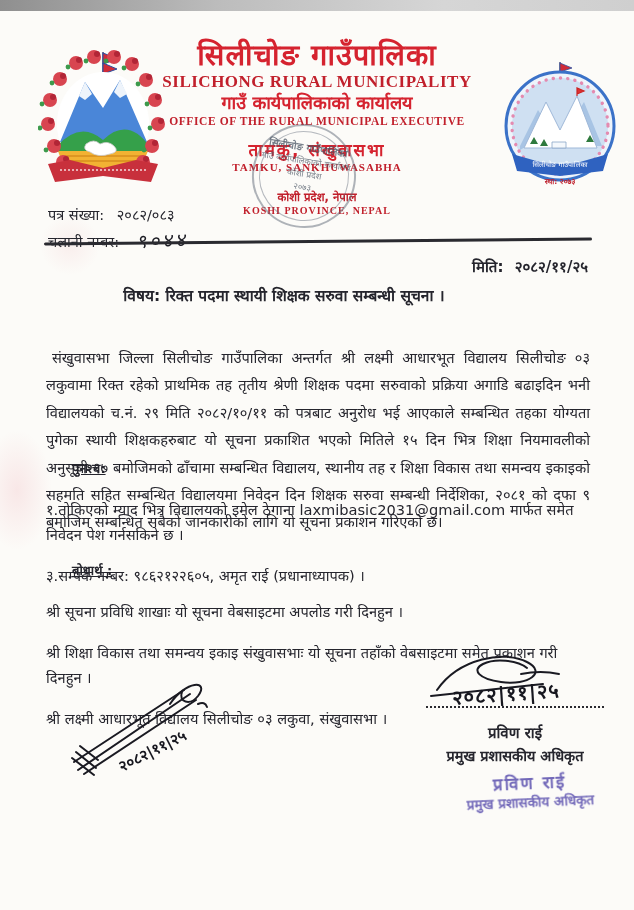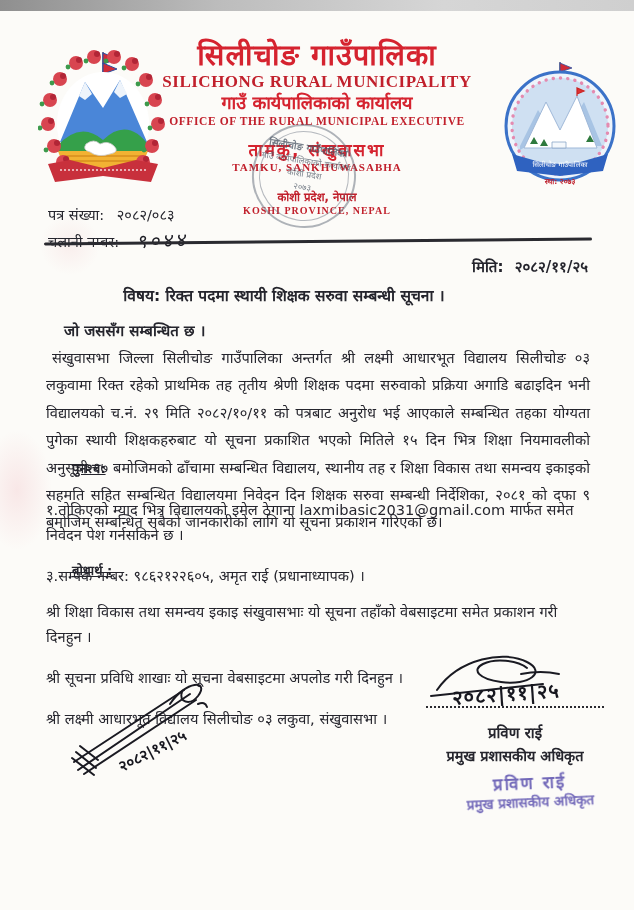--- a/index.html
+++ b/index.html
@@ -169,34 +169,33 @@
     </div>
   </div>
   <div class="rule"></div>
 
   <div class="dateline">
     <span>मिति:</span>
     <span style="margin-left:6px;">२०८२/११/२५</span>
   </div>
 
   <div class="subject">विषय: रिक्त पदमा स्थायी शिक्षक सरुवा सम्बन्धी सूचना ।</div>
-  <div class="salutation">जो जससँग सम्बन्धित छ ।</div>
 
   <div class="bodytext">संखुवासभा जिल्ला सिलीचोङ गाउँपालिका अन्तर्गत श्री लक्ष्मी आधारभूत विद्यालय सिलीचोङ ०३ लकुवामा रिक्त रहेको प्राथमिक तह तृतीय श्रेणी शिक्षक पदमा सरुवाको प्रक्रिया अगाडि बढाइदिन भनी विद्यालयको च.नं. २९ मिति २०८२/१०/११ को पत्रबाट अनुरोध भई आएकाले सम्बन्धित तहका योग्यता पुगेका स्थायी शिक्षकहरुबाट यो सूचना प्रकाशित भएको मितिले १५ दिन भित्र शिक्षा नियमावलीको अनुसूची १७ बमोजिमको ढाँचामा सम्बन्धित विद्यालय, स्थानीय तह र शिक्षा विकास तथा समन्वय इकाइको सहमति सहित सम्बन्धित विद्यालयमा निवेदन दिन शिक्षक सरुवा सम्बन्धी निर्देशिका, २०८१ को दफा ९ बमोजिम सम्बन्धित सबैको जानकारीको लागि यो सूचना प्रकाशन गरिएको छ।</div>
 
   <div class="section ps">
     <div class="sec-head">पुनश्च:</div>
     <div class="sec-item">१.तोकिएको म्याद भित्र विद्यालयको इमेल ठेगाना laxmibasic2031@gmail.com मार्फत समेत निवेदन पेश गर्नसकिने छ ।</div>
     <div class="sec-item">३.सम्पर्क नम्बर: ९८६२१२२६०५, अमृत राई (प्रधानाध्यापक) ।</div>
   </div>
 
   <div class="section cc">
     <div class="sec-head">बोधार्थ :</div>
+    <div class="sec-item">श्री सूचना प्रविधि शाखाः यो सूचना वेबसाइटमा अपलोड गरी दिनहुन ।</div>
     <div class="sec-item">श्री शिक्षा विकास तथा समन्वय इकाइ संखुवासभाः यो सूचना तहाँको वेबसाइटमा समेत प्रकाशन गरी दिनहुन ।</div>
-    <div class="sec-item">श्री सूचना प्रविधि शाखाः यो सूचना वेबसाइटमा अपलोड गरी दिनहुन ।</div>
     <div class="sec-item">श्री लक्ष्मी आधारभूत विद्यालय सिलीचोङ ०३ लकुवा, संखुवासभा ।</div>
   </div>
 
   <div class="sig-left">
     <svg width="170" height="110" viewBox="0 0 170 110">
       <g stroke="#1a1a22" stroke-width="2" fill="none" stroke-linecap="round">
         <path d="M8,98 L120,22"></path>
         <path d="M14,102 L126,28"></path>
         <path d="M4,90 L114,18"></path>
         <path d="M100,32 C116,8 140,8 128,24 C120,34 108,30 112,20"></path>

